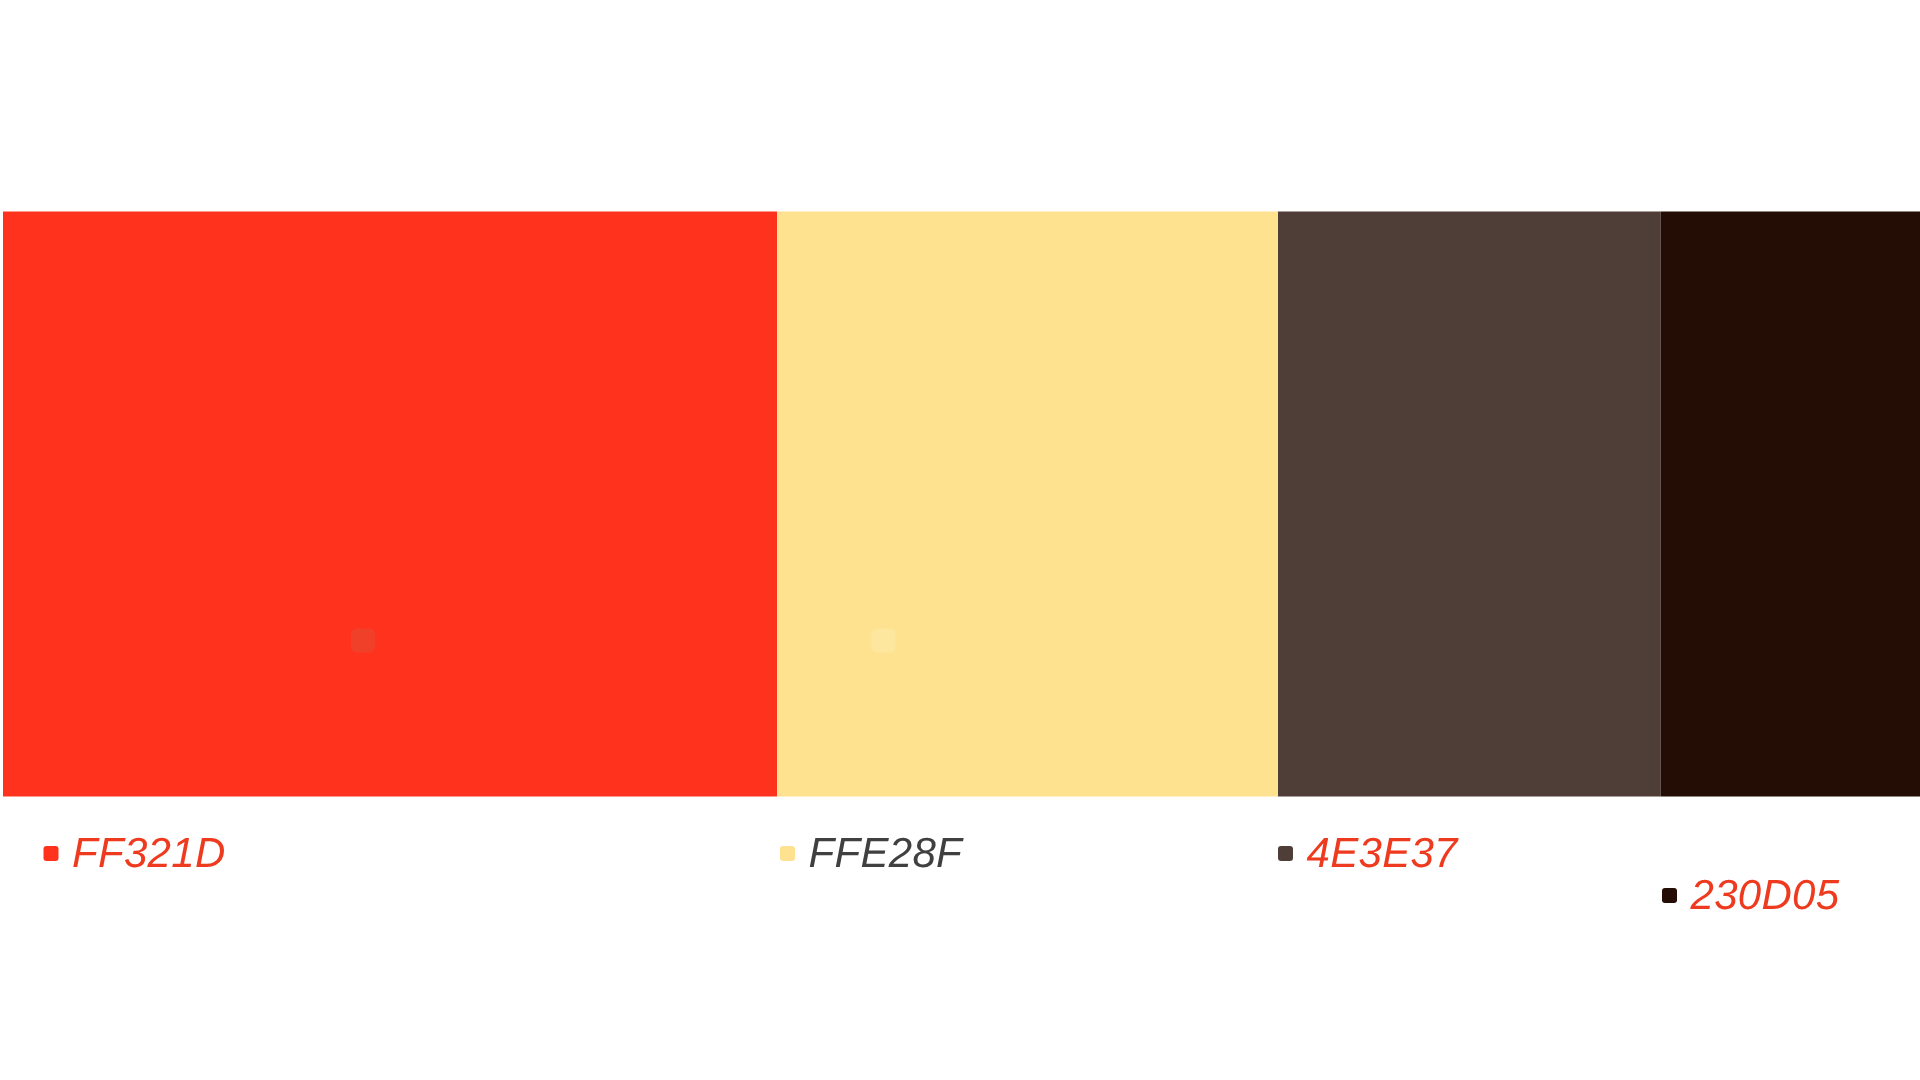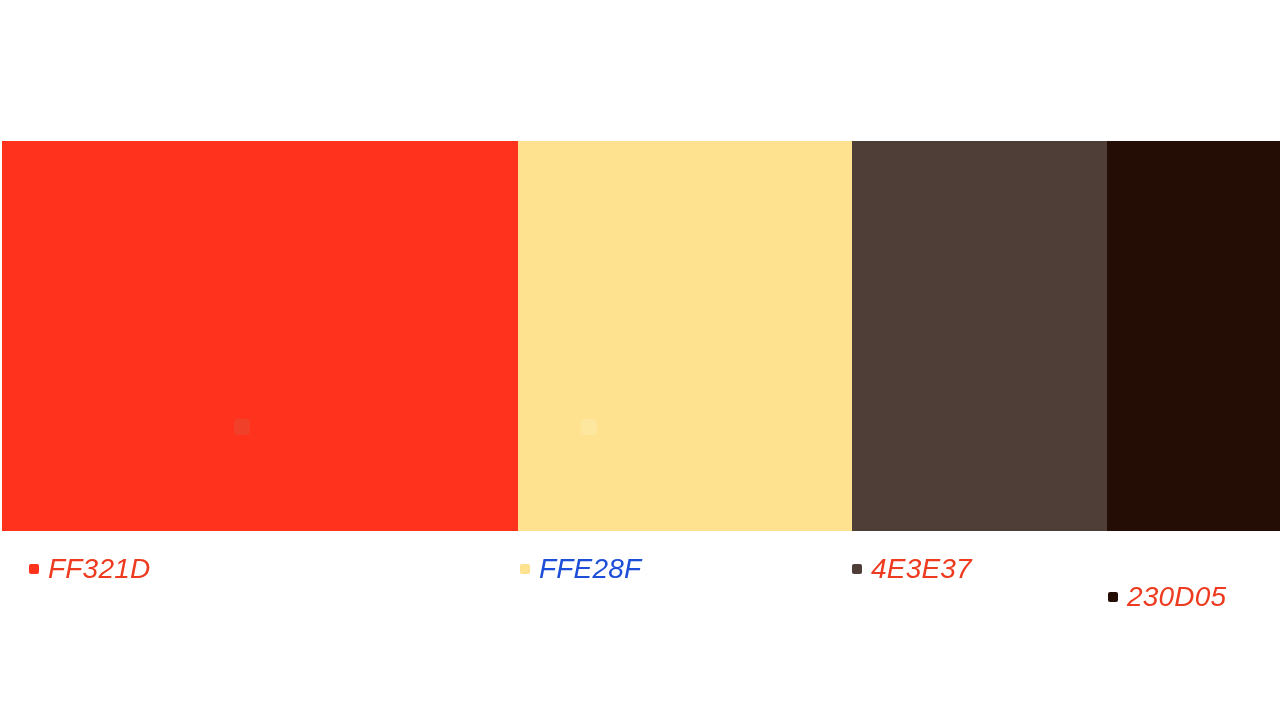--- a/index.html
+++ b/index.html
@@ -103,21 +103,21 @@
 
 <div id="palette-legend" style="top: 556px;">
 
   <div class="legend-item" style="left: 29px;">
     <span class="legend-chip" style="background: rgb(255, 50, 29);"></span>
     <span class="legend-label" style="color: rgb(238, 58, 31);">FF321D</span>
   </div>
 
   <div class="legend-item" style="left: 520px;">
     <span class="legend-chip" style="background: rgb(255, 226, 143);"></span>
-    <span class="legend-label" style="color: #1d4ed8;">FFE28F</span>
+    <span class="legend-label" style="color: #404040;">FFE28F</span>
   </div>
 
   <div class="legend-item" style="left: 852px;">
     <span class="legend-chip" style="background: rgb(78, 62, 55);"></span>
     <span class="legend-label" style="color: rgb(238, 58, 31);">4E3E37</span>
   </div>
 
   <div class="legend-item" style="left: 1108px; margin-top: 28px;">
     <span class="legend-chip" style="background: rgb(35, 13, 5);"></span>
     <span class="legend-label" style="color: rgb(238, 58, 31);">230D05</span>

